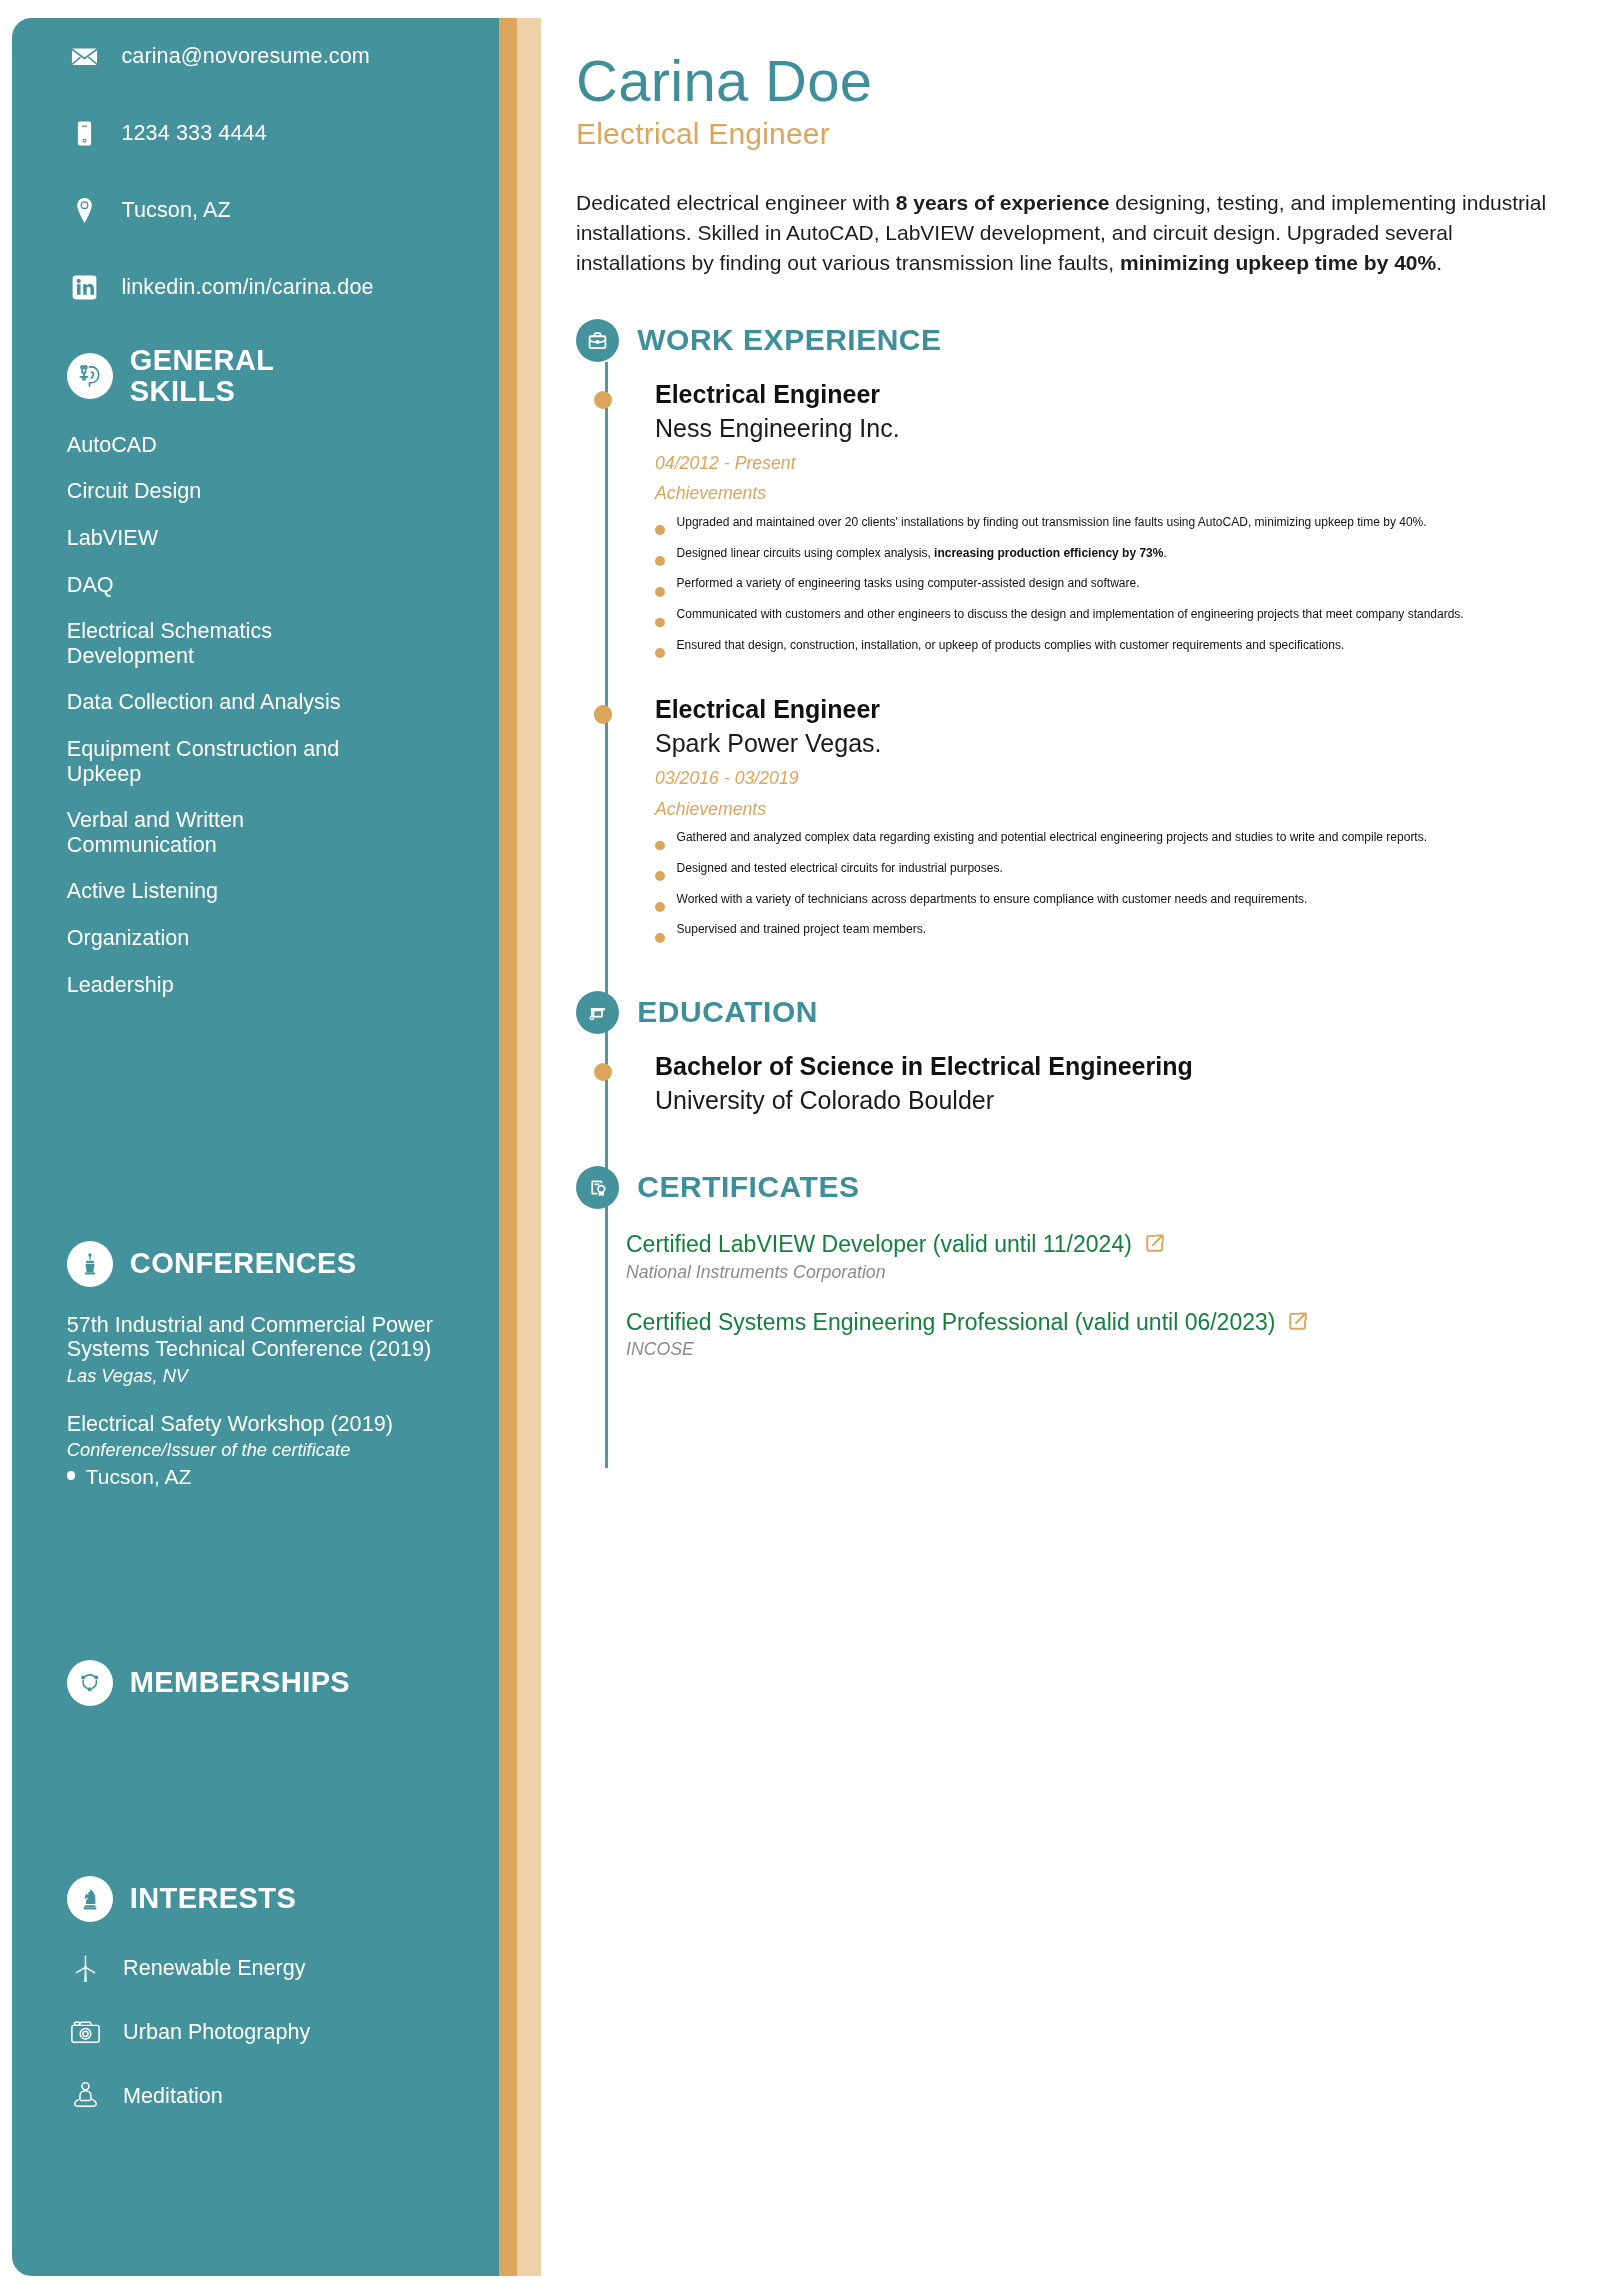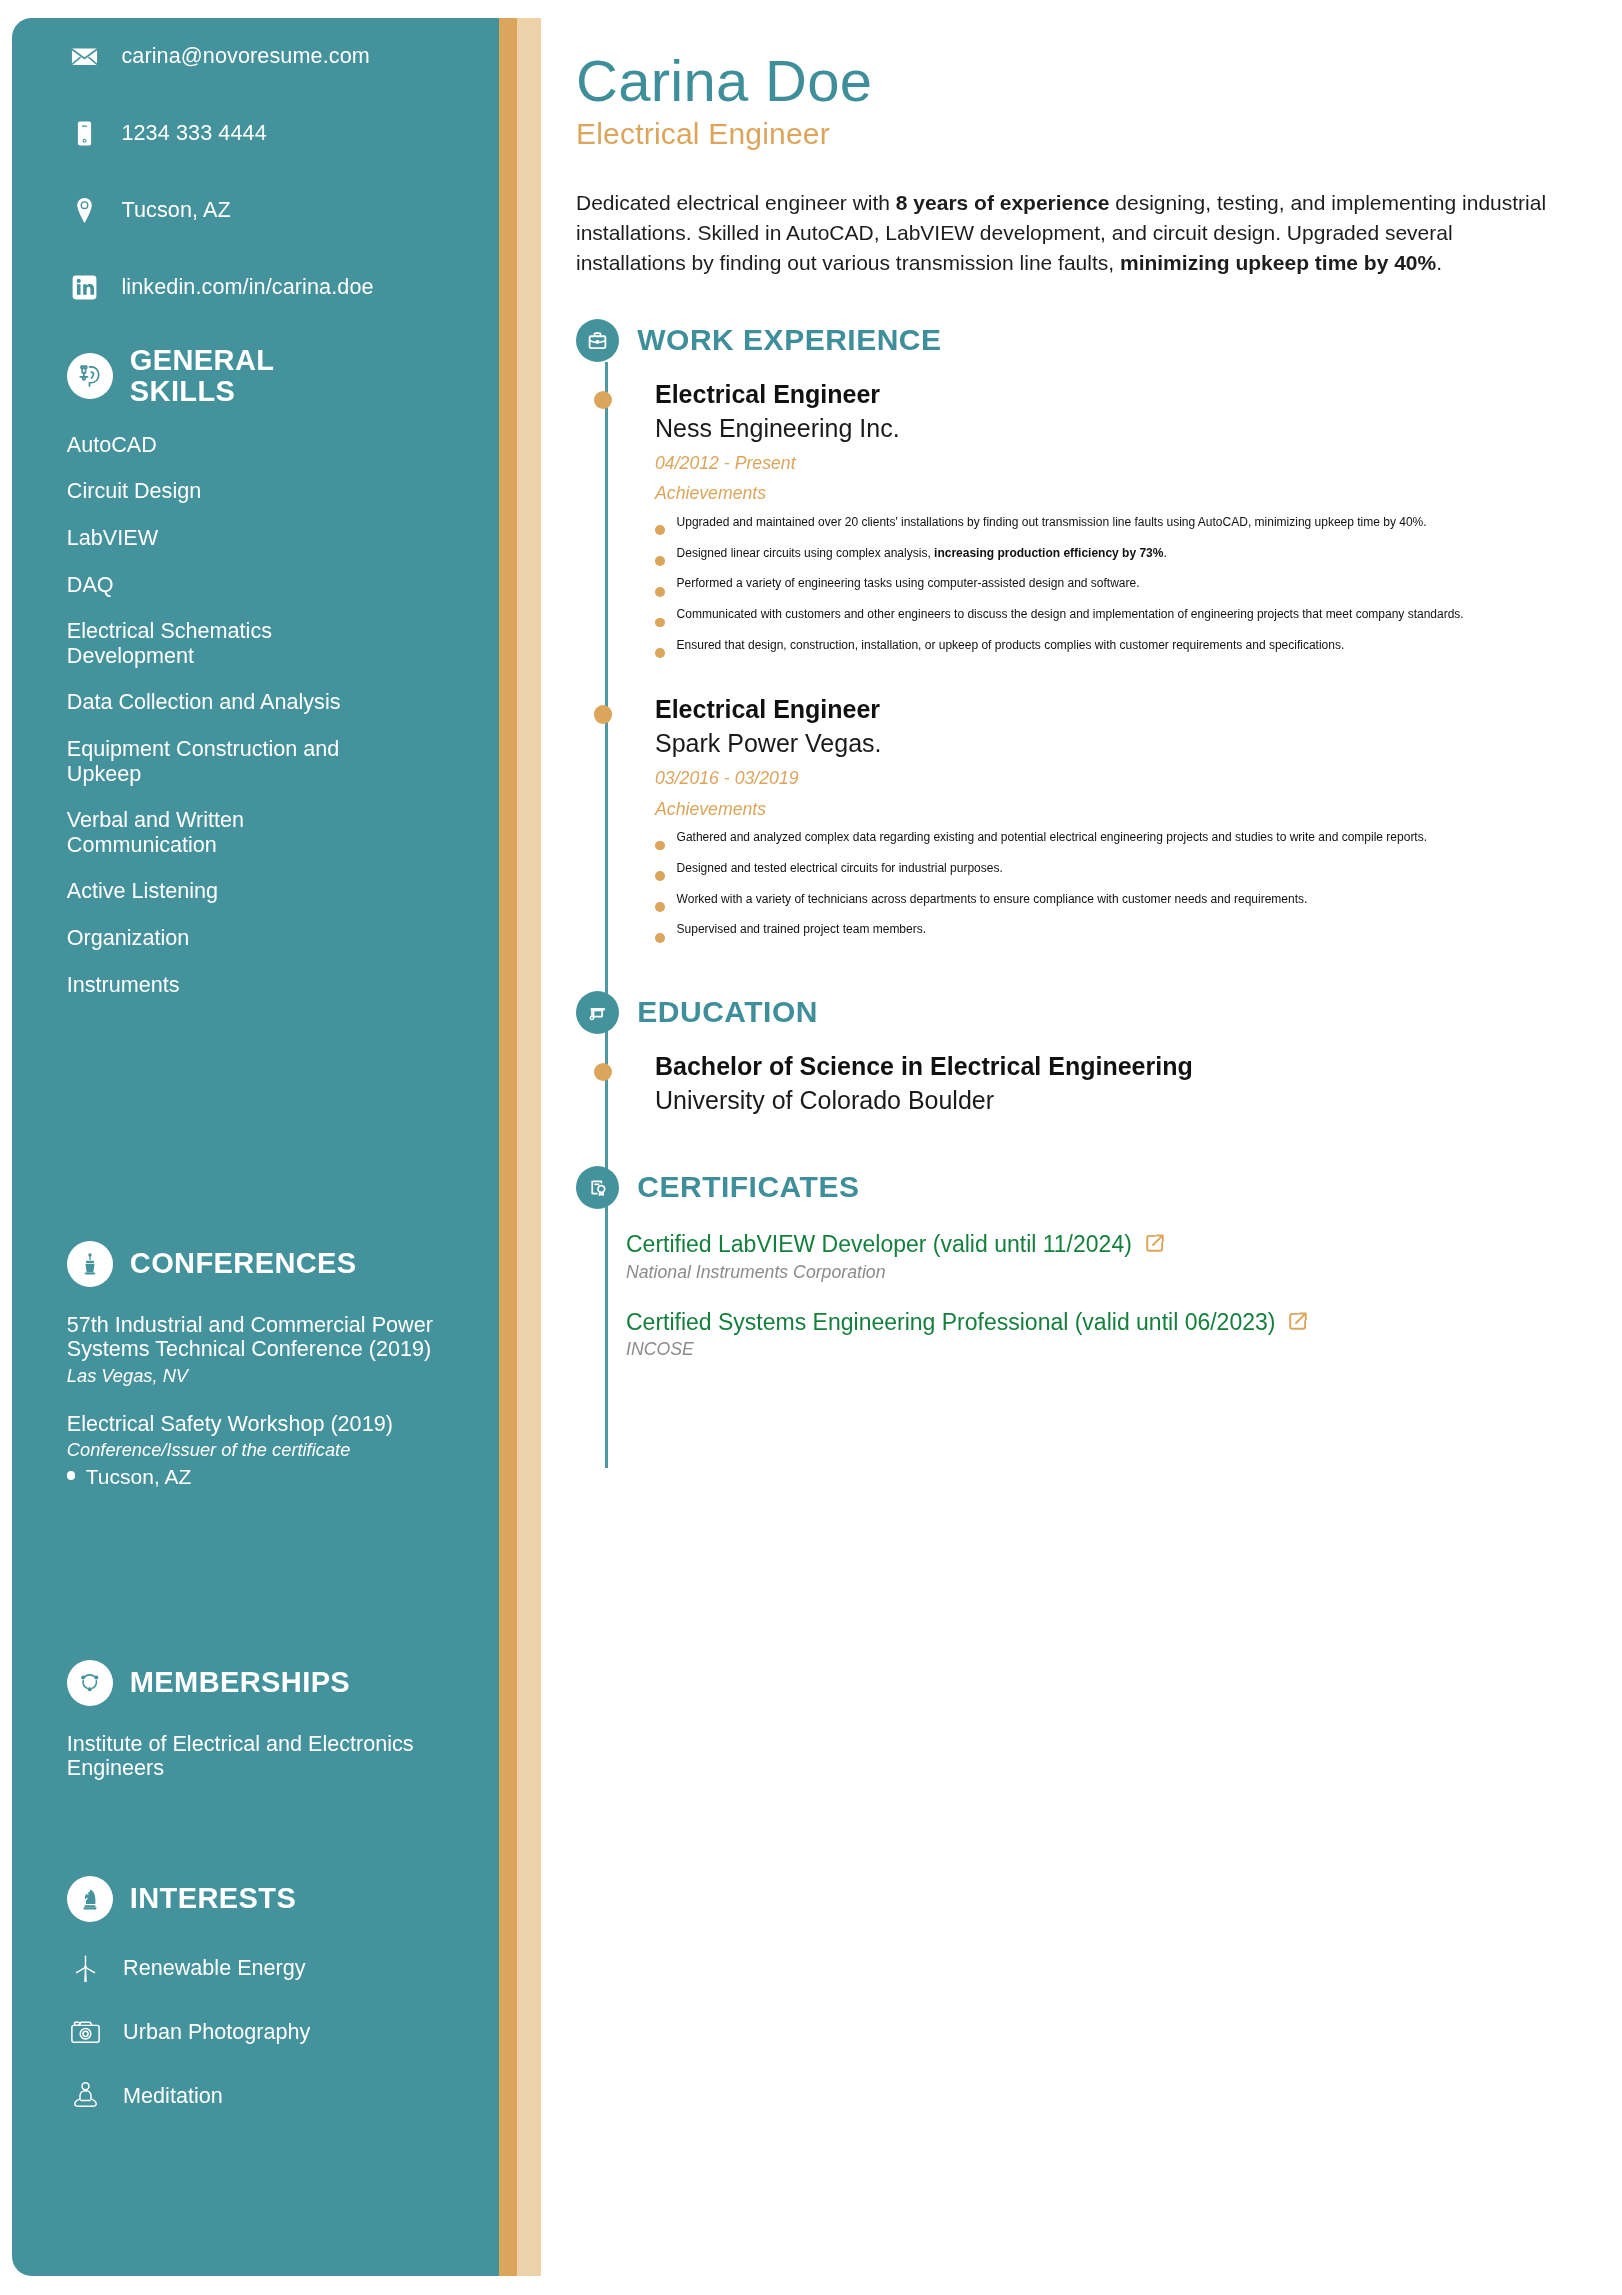--- a/index.html
+++ b/index.html
@@ -178,21 +178,21 @@
           <div class="sb-item first">AutoCAD</div>
           <div class="sb-item">Circuit Design</div>
           <div class="sb-item">LabVIEW</div>
           <div class="sb-item">DAQ</div>
           <div class="sb-item">Electrical Schematics Development</div>
           <div class="sb-item">Data Collection and Analysis</div>
           <div class="sb-item">Equipment Construction and Upkeep</div>
           <div class="sb-item">Verbal and Written Communication</div>
           <div class="sb-item">Active Listening</div>
           <div class="sb-item">Organization</div>
-          <div class="sb-item">Instruments</div>
+          <div class="sb-item">Leadership</div>
         </div>
     </div>
 
     <div class="sb-section" style="position:absolute;top:1223px;left:0;width:487px;box-sizing:border-box;">
       <div class="sb-head">
         <div class="sb-head-badge">
           <svg width="26" height="26" viewBox="0 0 40 40">
             <g fill="#44929c">
               <rect x="14" y="15" width="12" height="4" rx="1"></rect>
               <path d="M13 20h14l-2 13H15z"></path>
@@ -229,23 +229,20 @@
               <path d="M31 17a12 12 0 0 1-7 13"></path>
               <path d="M18 30a12 12 0 0 1-7-13"></path>
               <circle cx="11" cy="13" r="3.1" fill="#44929c" stroke="none"></circle>
               <circle cx="31" cy="13" r="3.1" fill="#44929c" stroke="none"></circle>
               <circle cx="21" cy="31" r="3.1" fill="#44929c" stroke="none"></circle>
             </g>
           </svg>
         </div>
         <div class="sb-head-title">MEMBERSHIPS</div>
       </div>
-      <div id="memb-items">
-          <div class="sb-item first">Institute of Electrical and Electronics Engineers</div>
-        </div>
     </div>
 
     <div class="sb-section" style="position:absolute;top:1858px;left:0;width:487px;box-sizing:border-box;">
       <div class="sb-head">
         <div class="sb-head-badge">
           <svg width="26" height="26" viewBox="0 0 40 40">
             <g fill="#44929c">
               <path d="M23 7c-1.5-1.4-3.3-1.5-3.3-1.5l.6 2.6-4.5 3.2c-2.3 1.7-3.6 4-3.6 6.6 0 1.3.4 2 1.1 2.3l2-2.6 1.5 1.2-2.4 3.3c-.5.8-.7 1.6-.7 2.5v3.1h14.6v-6.9c0-5.9-2.2-11.2-5.3-13.8zM16.6 13.6a1.3 1.3 0 1 1 0-2.6 1.3 1.3 0 0 1 0 2.6z"></path>
               <rect x="11.5" y="29.5" width="17" height="2.8" rx="1.1"></rect>
               <rect x="10" y="32.8" width="20" height="3.2" rx="1.2"></rect>

